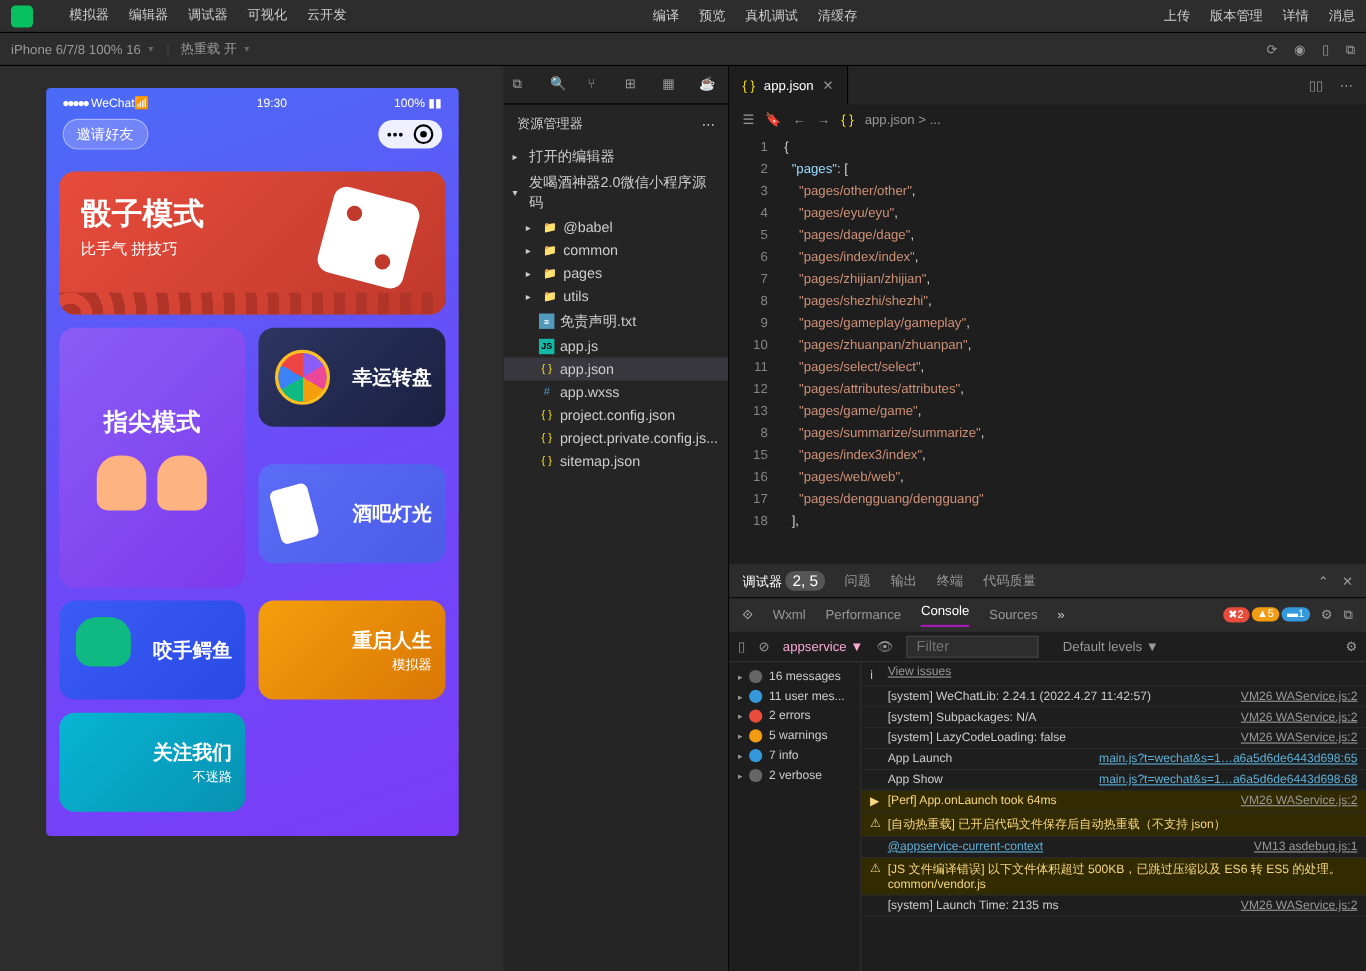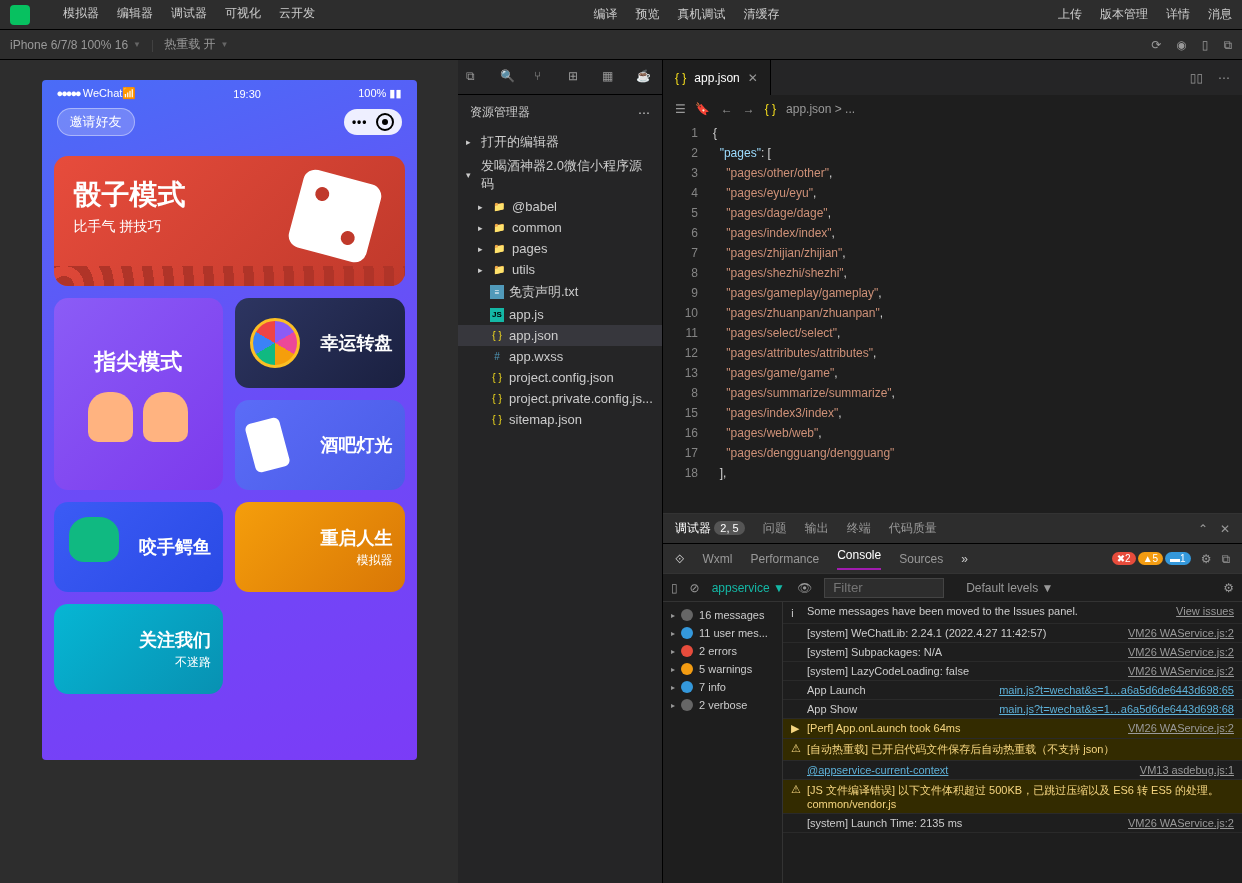--- a/index.html
+++ b/index.html
@@ -27,21 +27,21 @@
 .dice-card{background:linear-gradient(135deg,#e74c3c,#c0392b);border-radius:14px;height:130px;padding:20px;color:#fff;position:relative;overflow:hidden;margin-bottom:12px}
 .dice-title{font-size:28px;font-weight:bold}
 .dice-sub{font-size:14px;margin-top:4px}
 .dice-img{position:absolute;right:30px;top:20px;width:80px;height:80px;background:#fff;border-radius:12px;transform:rotate(15deg)}
 .dice-img::before,.dice-img::after{content:"";position:absolute;width:14px;height:14px;background:#c0392b;border-radius:50%}
 .dice-img::before{top:15px;left:15px}
 .dice-img::after{bottom:15px;right:15px}
 .wave{position:absolute;bottom:0;left:0;right:0;height:20px;background:repeating-radial-gradient(circle at 10px 20px,#b03428 0,#b03428 10px,transparent 10px,transparent 20px)}
 .grid{display:grid;grid-template-columns:1fr 1fr;gap:12px}
 .card{border-radius:14px;height:90px;padding:12px;color:#fff;display:flex;flex-direction:column;justify-content:center;position:relative;overflow:hidden}
-.card-lg{grid-row:span 2;height:192px;align-items:center}
+.card-lg{grid-row:span 2;height:236px;align-items:center}
 .finger{background:linear-gradient(135deg,#8b5cf6,#7c3aed)}
 .finger-t{font-size:22px;font-weight:bold}
 .hands{display:flex;gap:10px;margin-top:15px}
 .hand{width:45px;height:50px;background:#ffb380;border-radius:20px 20px 10px 10px;position:relative}
 .bar-light{background:linear-gradient(135deg,#5b6cf7,#4a5ce7)}
 .wheel{background:linear-gradient(135deg,#2d3561,#1a2040)}
 .drink{background:linear-gradient(135deg,#e74c3c,#c0392b)}
 .croc{background:linear-gradient(135deg,#3b5bf5,#2a4ae5)}
 .restart{background:linear-gradient(135deg,#f59e0b,#d97706)}
 .follow{background:linear-gradient(135deg,#06b6d4,#0891b2)}
@@ -74,32 +74,32 @@
 .gutter div{height:20px;line-height:20px}
 .code-content{flex:1}
 .code-line{height:20px;line-height:20px;white-space:pre}
 .k-key{color:#9cdcfe}
 .k-str{color:#ce9178}
 .k-pun{color:#d4d4d4}
 .debug-panel{height:370px;background:#1e1e1e;border-top:1px solid #333;display:flex;flex-direction:column}
 .dbg-tabs{height:30px;background:#2d2d2d;display:flex;align-items:center;padding:0 12px;gap:18px;border-bottom:1px solid #000}
 .dbg-tab{color:#999;position:relative}
 .dbg-tab.active{color:#fff}
-.badge-grp{background:#555;border-radius:8px;padding:1px 6px;font-size:11px}
+.badge-grp{background:#555;border-radius:8px;padding:1px 6px;font-size:14px}
 .dbg-right{margin-left:auto;display:flex;gap:12px;color:#999}
 .dev-tabs{height:30px;background:#2d2d2d;display:flex;align-items:center;padding:0 12px;gap:18px;border-bottom:1px solid #333}
 .dev-tab{color:#999}
 .dev-tab.active{color:#fff;border-bottom:2px solid #a21caf;padding-bottom:6px}
 .badges{margin-left:auto;display:flex;gap:2px;align-items:center}
 .badge{border-radius:8px;padding:1px 5px;font-size:10px;color:#fff}
 .b-err{background:#e74c3c}
 .b-warn{background:#f39c12}
 .b-info{background:#3498db}
 .console-bar{height:28px;display:flex;align-items:center;padding:0 8px;gap:12px;border-bottom:1px solid #333;color:#999}
-.ctx-sel{color:#14b8a6}
+.ctx-sel{color:#f9a8d4}
 .filter-in{background:#2d2d2d;border:1px solid #444;color:#999;padding:2px 8px;height:20px;width:120px}
 .levels{margin-left:10px;color:#999}
 .console-body{flex:1;display:flex;overflow:hidden}
 .console-side{width:120px;border-right:1px solid #333;padding:4px 0}
 .side-item{display:flex;align-items:center;gap:6px;padding:3px 8px;color:#ccc;font-size:11px}
 .side-arrow{font-size:8px;color:#999}
 .side-ico{width:12px;height:12px;border-radius:50%;display:inline-block}
 .ico-msg{background:#666}
 .ico-usr{background:#3498db}
 .ico-err{background:#e74c3c}
@@ -424,21 +424,20 @@
             </div>
             <div class="side-item">
               <span class="side-arrow">▸</span>
               <span class="side-ico ico-vrb"></span>
               <span>2 verbose</span>
             </div>
           </div>
         <div class="console-log" id="console-log">
             <div class="log-line ">
               <span class="log-ico">ℹ</span>
-              <span class="log-txt">Some messages have been moved to the Issues panel.</span>
               <span class="log-src">View issues</span>
             </div>
             <div class="log-line ">
               <span class="log-ico"></span>
               <span class="log-txt">[system] WeChatLib: 2.24.1 (2022.4.27 11:42:57)</span>
               <span class="log-src">VM26 WAService.js:2</span>
             </div>
             <div class="log-line ">
               <span class="log-ico"></span>
               <span class="log-txt">[system] Subpackages: N/A</span>

